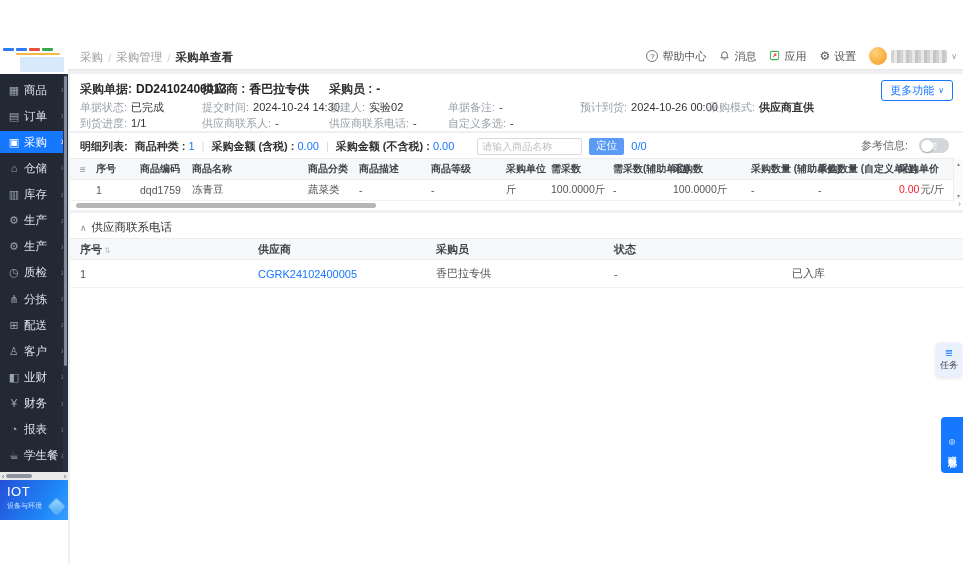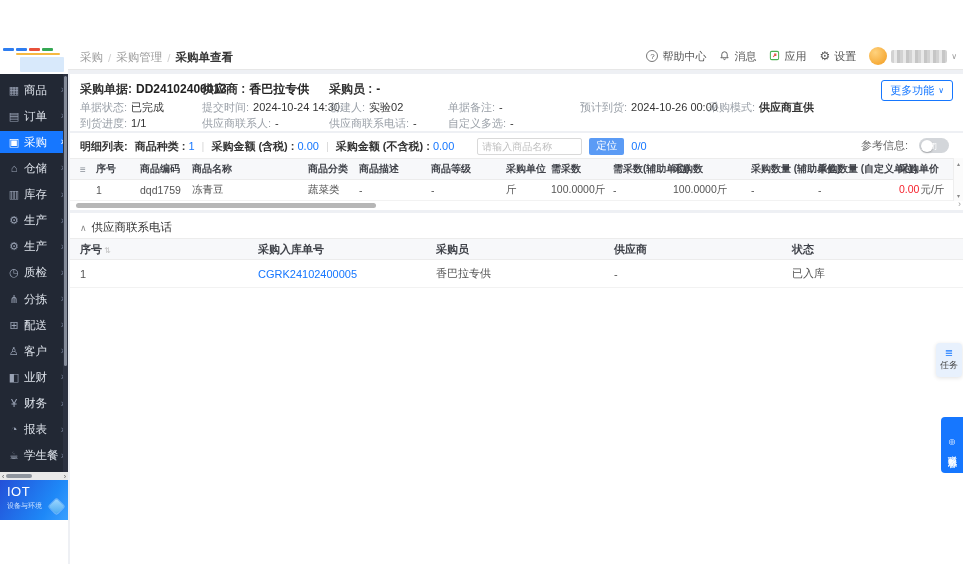--- a/index.html
+++ b/index.html
@@ -370,23 +370,22 @@
     <span class="t1-corner">›</span>
   </section>
 
   <section class="card related-card">
     <div class="rc-title">
       <span class="rc-caret">∧</span>
       <span>供应商联系电话</span>
     </div>
     <div class="t2-head">
       <span class="tc2 u0"><span>序号</span><span class="sort">⇅</span></span>
-      <span class="tc2 u1">采购入库单号</span>
+      <span class="tc2 u2">供应商</span>
       <span class="tc2 u3">采购员</span>
-      <span class="tc2 u2">供应商</span>
       <span class="tc2 u4">状态</span>
     </div>
     <div class="t2-row">
       <span class="tc2 u0">1</span>
       <span class="tc2 u1"><span class="link">CGRK24102400005</span></span>
       <span class="tc2 u2">香巴拉专供</span>
       <span class="tc2 u3">-</span>
       <span class="tc2 u4">已入库</span>
     </div>
   </section>

